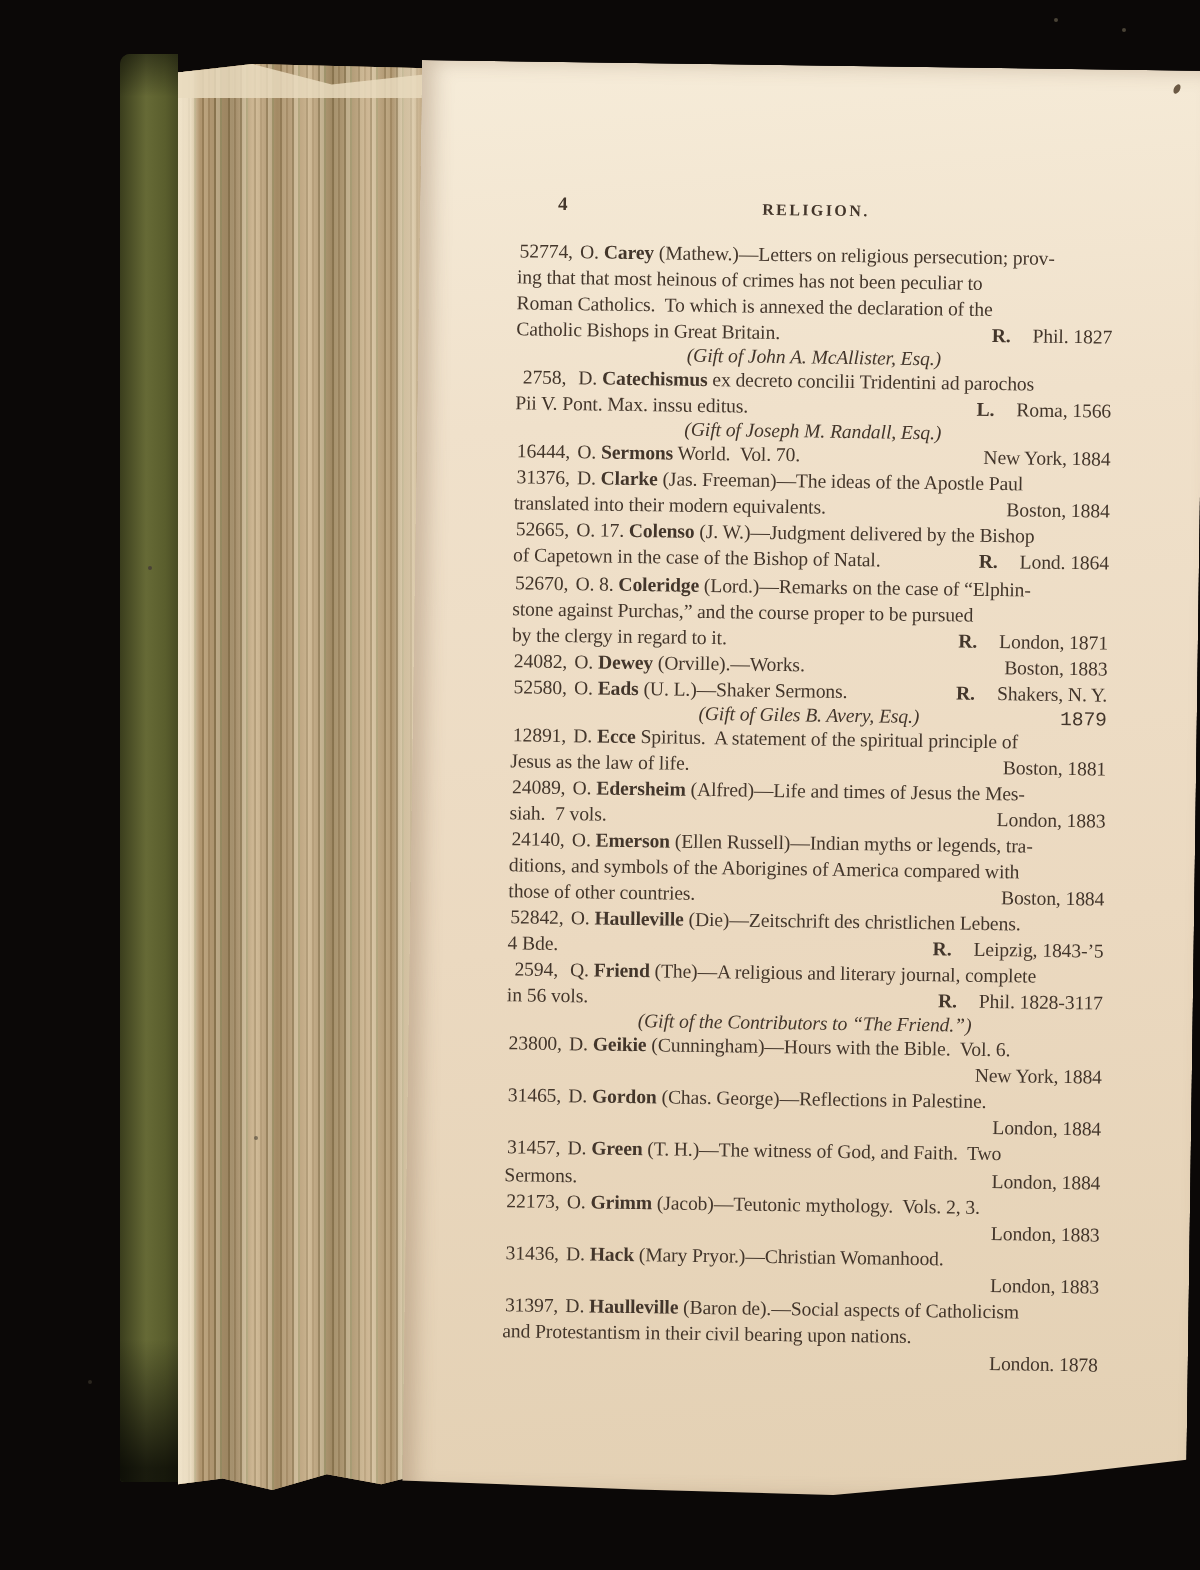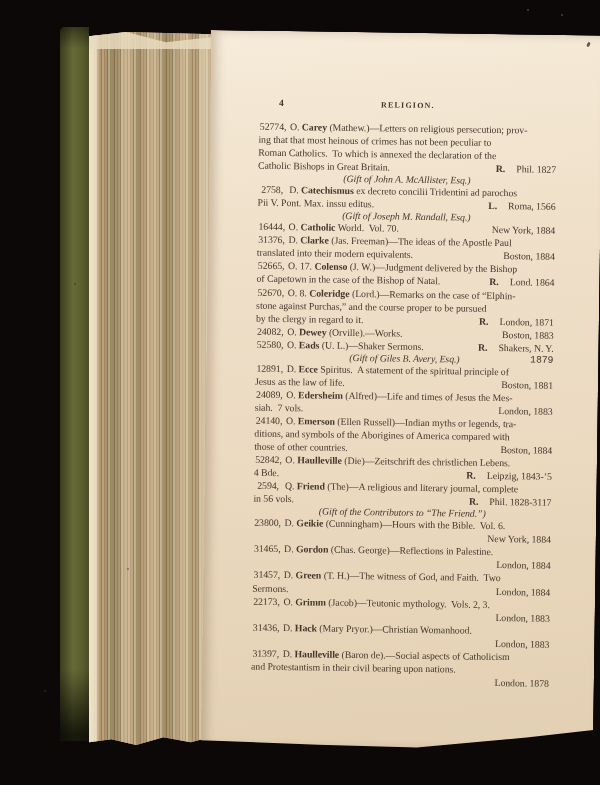--- a/index.html
+++ b/index.html
@@ -80,21 +80,21 @@
   </div>
   <div class="catalog">
       <div class="line"><span class="num">52774,</span><span> O. </span><span class="author">Carey</span><span> (Mathew.)—Letters on religious persecution; prov-</span></div>
       <div class="line"><span>ing that that most heinous of crimes has not been peculiar to</span></div>
       <div class="line"><span>Roman Catholics.  To which is annexed the declaration of the</span></div>
       <div class="line"><span>Catholic Bishops in Great Britain.</span><span class="tail"><b class="rl">R.</b><span>Phil. 1827</span></span></div>
       <div class="line-gift"><span>(Gift of John A. McAllister, Esq.)</span></div>
       <div class="line"><span class="num">2758,</span><span> D. </span><span class="author">Catechismus</span><span> ex decreto concilii Tridentini ad parochos</span></div>
       <div class="line"><span>Pii V. Pont. Max. inssu editus.</span><span class="tail"><b class="rl">L.</b><span>Roma, 1566</span></span></div>
       <div class="line-gift"><span>(Gift of Joseph M. Randall, Esq.)</span></div>
-      <div class="line"><span class="num">16444,</span><span> O. </span><span class="author">Catholic</span><span> World.  Vol. 70.</span><span class="tail"><span>New York, 1884</span></span></div>
+      <div class="line"><span class="num">16444,</span><span> O. </span><span class="author">Sermons</span><span> World.  Vol. 70.</span><span class="tail"><span>New York, 1884</span></span></div>
       <div class="line"><span class="num">31376,</span><span> D. </span><span class="author">Clarke</span><span> (Jas. Freeman)—The ideas of the Apostle Paul</span></div>
       <div class="line"><span>translated into their modern equivalents.</span><span class="tail"><span>Boston, 1884</span></span></div>
       <div class="line"><span class="num">52665,</span><span> O. 17. </span><span class="author">Colenso</span><span> (J. W.)—Judgment delivered by the Bishop</span></div>
       <div class="line"><span>of Capetown in the case of the Bishop of Natal.</span><span class="tail"><b class="rl">R.</b><span>Lond. 1864</span></span></div>
       <div class="line"><span class="num">52670,</span><span> O. 8. </span><span class="author">Coleridge</span><span> (Lord.)—Remarks on the case of “Elphin-</span></div>
       <div class="line"><span>stone against Purchas,” and the course proper to be pursued</span></div>
       <div class="line"><span>by the clergy in regard to it.</span><span class="tail"><b class="rl">R.</b><span>London, 1871</span></span></div>
       <div class="line"><span class="num">24082,</span><span> O. </span><span class="author">Dewey</span><span> (Orville).—Works.</span><span class="tail"><span>Boston, 1883</span></span></div>
       <div class="line"><span class="num">52580,</span><span> O. </span><span class="author">Eads</span><span> (U. L.)—Shaker Sermons.</span><span class="tail"><b class="rl">R.</b><span>Shakers, N. Y.</span></span></div>
       <div class="line-gift"><span>(Gift of Giles B. Avery, Esq.)</span><span class="year">1879</span></div>

